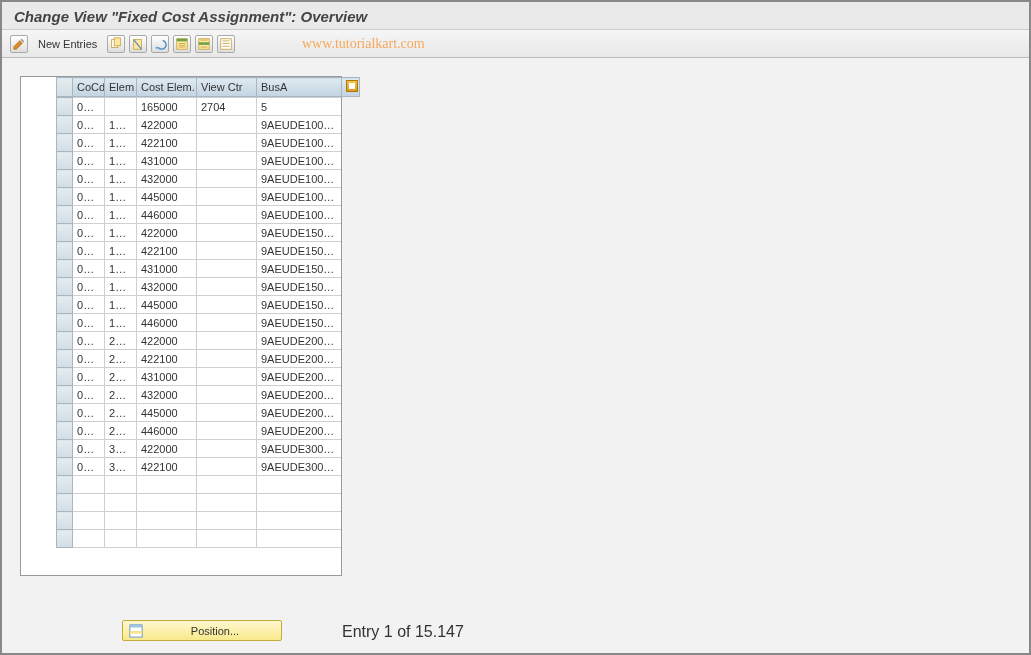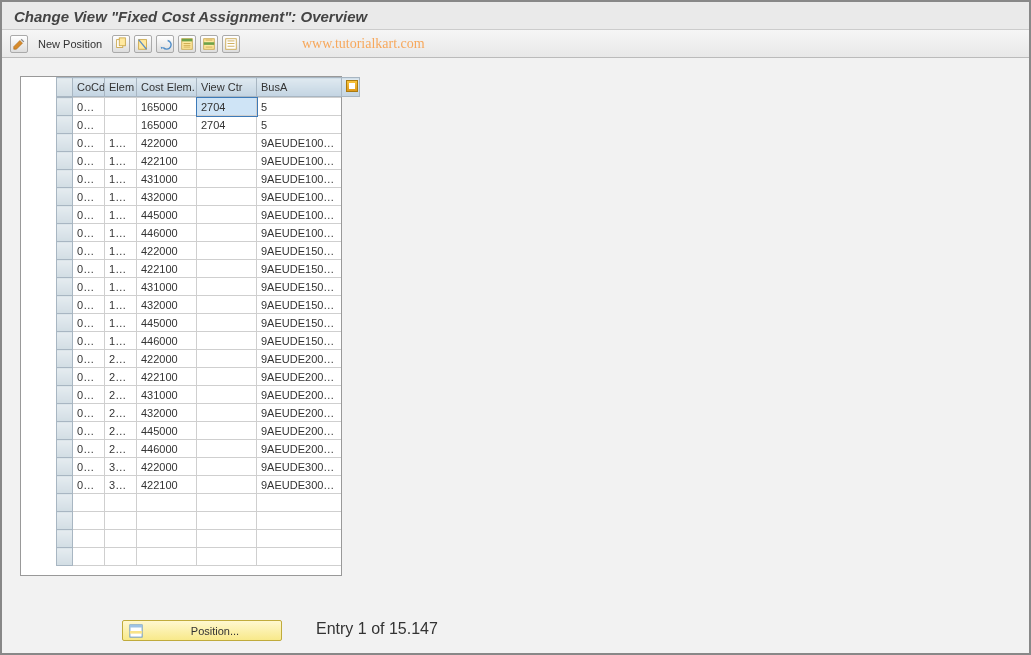--- a/index.html
+++ b/index.html
@@ -130,22 +130,22 @@
     .tbody-scroll::-webkit-scrollbar-button{height:17px;background:#d4d4d4;border:1px solid #a7a7a7;}
     td.cell-selected{
       background:#cfe4f6 !important;
       outline:1px solid #3d7ab8;
     }
     .footer {
       position:absolute;
       bottom:12px;
       left:120px;
       display:flex;
-      align-items:flex-start;
-      gap:34px;
+      align-items:flex-end;
+      gap:60px;
     }
     .pos-btn{
       width:160px;height:21px;
       background:linear-gradient(#fff8d0,#f8e98a);
       border:1px solid #c0ab3c;
       border-radius:2px;
       display:flex;align-items:center;
       cursor:pointer;
       font-size:11px;
       color:#333;
@@ -169,21 +169,21 @@
   <span class="title-text">Change View "Fixed Cost Assignment": Overview</span>
 </div>
 
 <div class="toolbar">
   <span class="tb-btn" title="Change">
     <svg class="svg-ic" viewBox="0 0 16 16">
         <path d="M2 11l7-7 3 3-7 7H2v-3z" fill="#d78a2a" stroke="#a06010" stroke-width="0.6"></path>
         <path d="M10 3l1-1 3 3-1 1z" fill="#888"></path>
       </svg>
   </span>
-  <span class="new-entries">New Position</span>
+  <span class="new-entries">New Entries</span>
   <span class="tb-btn">
     <svg class="svg-ic" viewBox="0 0 16 16">
         <rect x="3" y="3" width="7" height="9" fill="#fff" stroke="#caa64a"></rect>
         <rect x="6" y="1" width="7" height="9" fill="#ffe9a0" stroke="#caa64a"></rect>
       </svg>
   </span>
   <span class="tb-btn">
     <svg class="svg-ic" viewBox="0 0 16 16">
         <rect x="3" y="3" width="9" height="11" fill="#ffe9a0" stroke="#caa64a"></rect>
         <line x1="3" y1="3" x2="12" y2="14" stroke="#5b8ec4" stroke-width="1.4"></line>
@@ -253,28 +253,20 @@
         <col style="width:16px">
           <col class="col-cocd">
           <col class="col-busa">
           <col class="col-costelem">
           <col class="col-costctr">
           <col class="col-order">
       </colgroup>
       <tbody id="tbody">
           <tr>
             <td class="row-selector"></td>
-            <td>0001</td>
-            <td></td>
-            <td>165000</td>
-            <td class="cell-selected">2704</td>
-            <td>5</td>
-          </tr>
-          <tr>
-            <td class="row-selector"></td>
             <td>0002</td>
             <td></td>
             <td>165000</td>
             <td>2704</td>
             <td>5</td>
           </tr>
           <tr>
             <td class="row-selector"></td>
             <td>0005</td>
             <td>1000</td>

